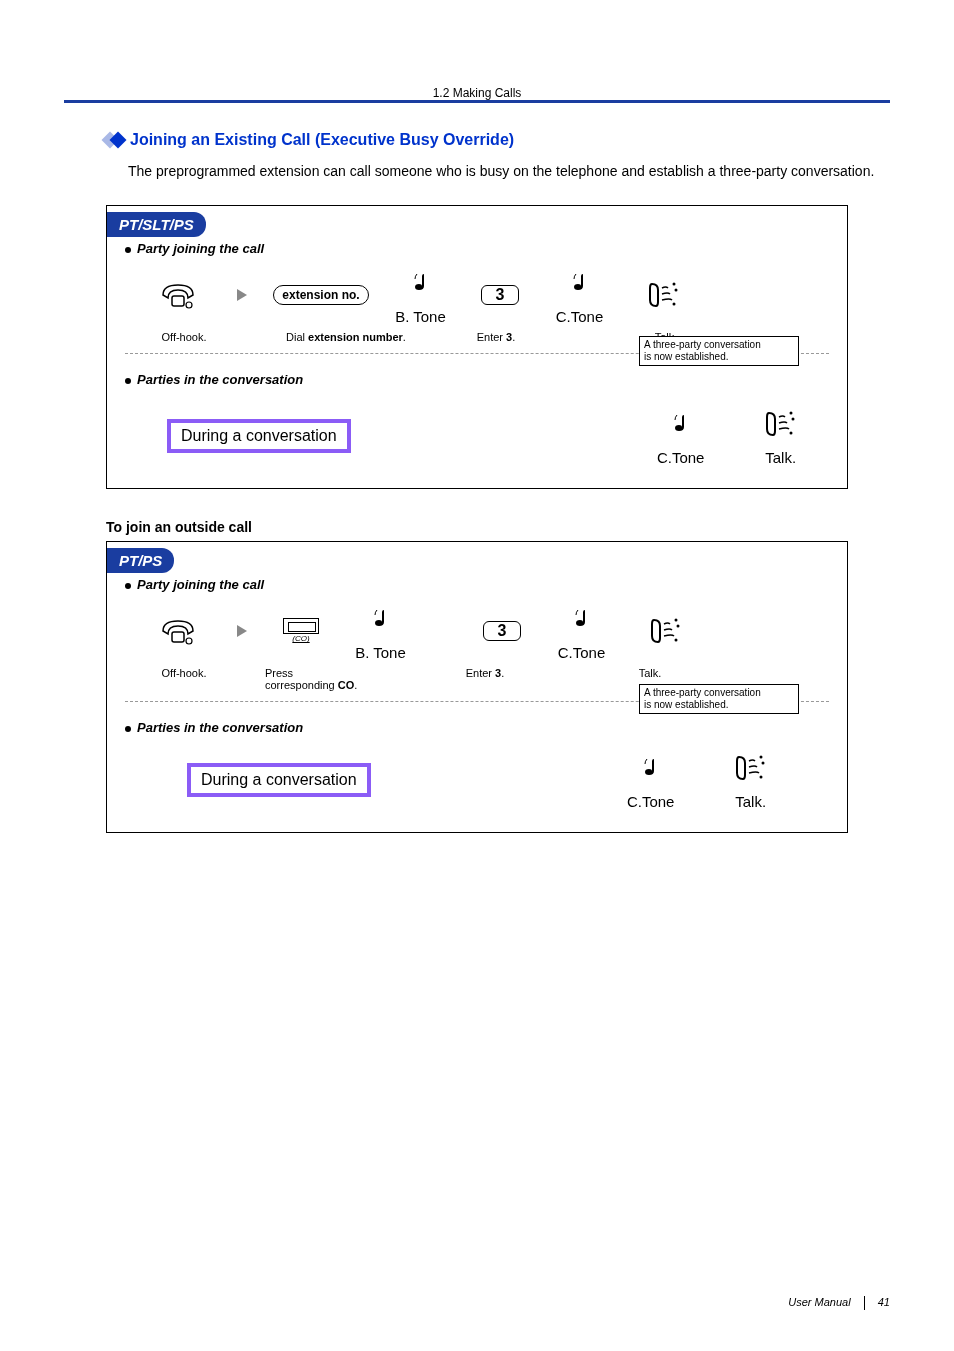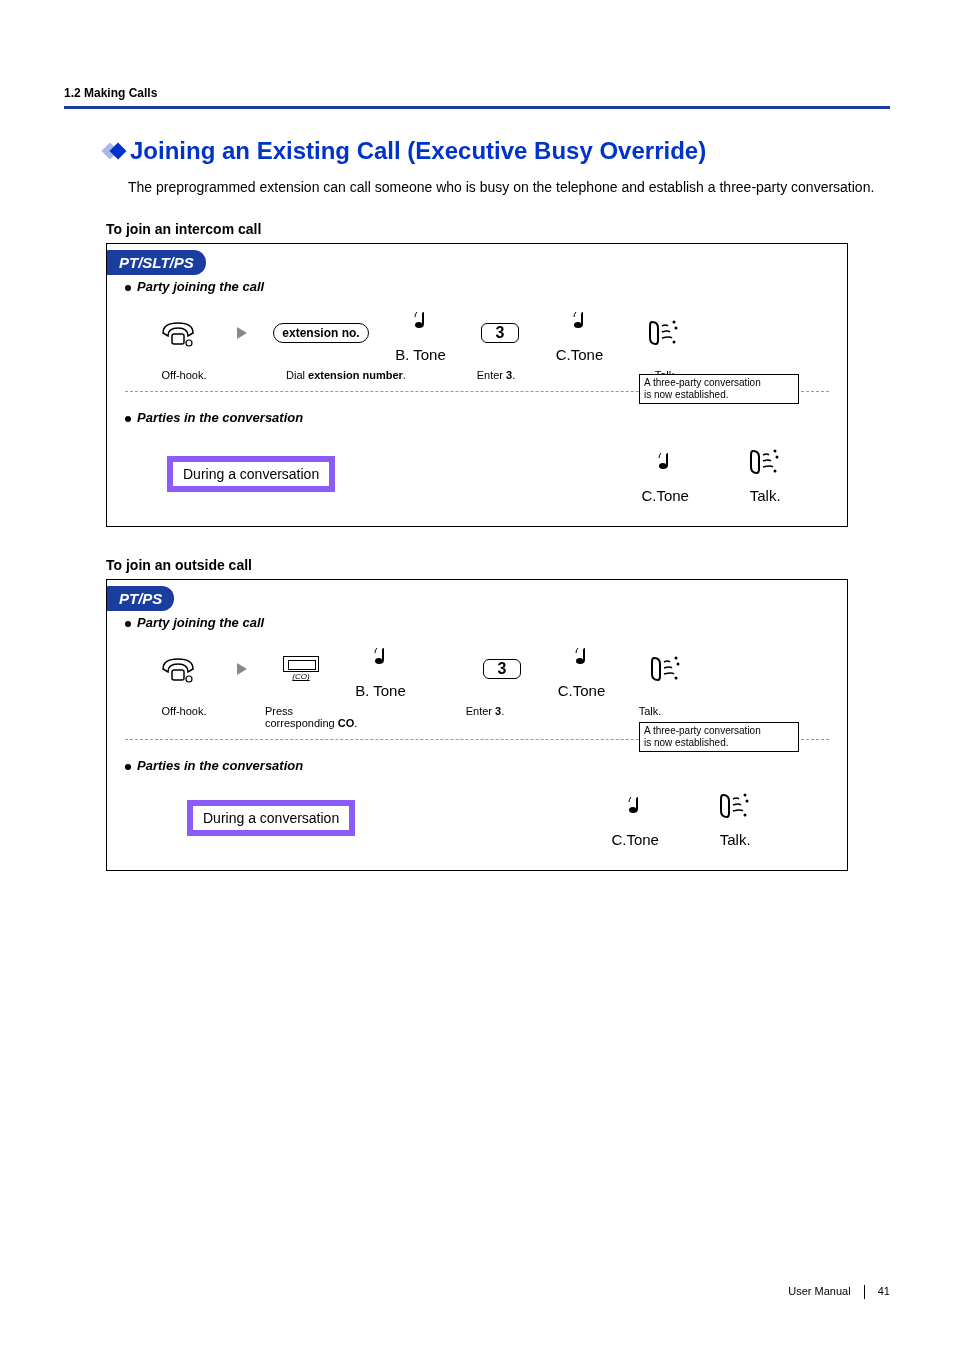--- a/index.html
+++ b/index.html
@@ -10,24 +10,23 @@
     color: #000;
     width: 954px;
   }
   .page {
     padding: 86px 64px 40px 64px;
     box-sizing: border-box;
     position: relative;
     min-height: 1351px;
   }
   .header-area {
-    text-align: left;
+    text-align: center;
     font-size: 12px;
-    font-weight: bold;
-    padding-bottom: 6px;
+    font-weight: normal;
   }
   .header-rule {
     height: 3px;
     background: #1a3da0;
     margin-bottom: 28px;
   }
   .section-title-row {
     display: flex;
     align-items: center;
     margin-left: 40px;
@@ -42,21 +41,21 @@
     width: 12px;
     height: 12px;
     display: inline-block;
     transform: rotate(45deg);
     margin-right: -4px;
   }
   .diamond.blue { background: #0033cc; }
   .diamond.light { background: #a9b8e6; }
   .section-title {
     color: #0033cc;
-    font-size: 24px;
+    font-size: 16px;
     font-weight: bold;
   }
   .intro-text {
     font-size: 14px;
     line-height: 1.45;
     margin: 0 0 24px 64px;
   }
   .subhead {
     font-size: 14px;
     font-weight: bold;
@@ -176,33 +175,34 @@
     top: -18px;
     background: #fff;
     border: 1px solid #000;
     font-size: 10px;
     padding: 2px 4px;
     line-height: 1.2;
     width: 150px;
     text-align: left;
   }
   .during-box {
-    border: 6px solid #8b5cf6;
+    border: 4px solid #8b5cf6;
     padding: 4px 10px;
-    font-size: 14px;
+    font-size: 16px;
   }
   .tone-lbl {
     font-size: 15px;
     margin-top: 6px;
   }
   .footer {
     position: absolute;
-    bottom: 52px;
+    bottom: 41px;
     right: 64px;
     font-size: 11px;
+    font-style: italic;
   }
   .footer .divider {
     display: inline-block;
     border-left: 1px solid #000;
     height: 14px;
     vertical-align: middle;
     margin: 0 10px;
   }
   .svg-icon { display: block; }
 </style>
@@ -215,21 +215,20 @@
 
   <div class="section-title-row">
     <span class="diamond-pair">
       <span class="diamond light"></span>
       <span class="diamond blue"></span>
     </span>
     <span class="section-title">Joining an Existing Call (Executive Busy Override)</span>
   </div>
   <div class="intro-text">The preprogrammed extension can call someone who is busy on the telephone and establish a three-party conversation.</div>
 
-  <div class="subhead">To join an intercom call</div>
   <div class="procedure-box">
     <div class="device-label">PT/SLT/PS</div>
     <div class="party-label">
       <span class="bullet"></span><span>Party joining the call</span>
     </div>
 
     <div class="step-row">
       <div class="step-col" style="min-width:70px;">
         <div class="step-icon-area">
           <svg class="svg-icon" width="40" height="30" viewBox="0 0 40 30">

